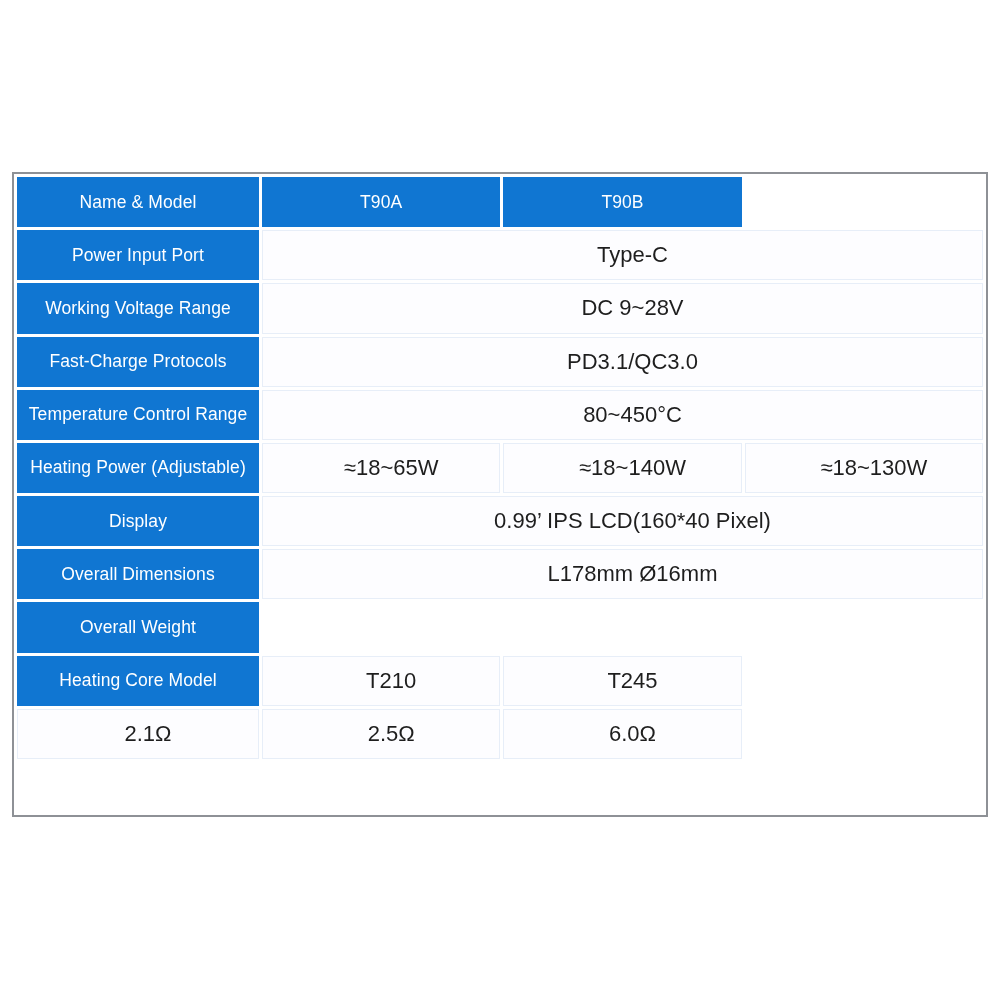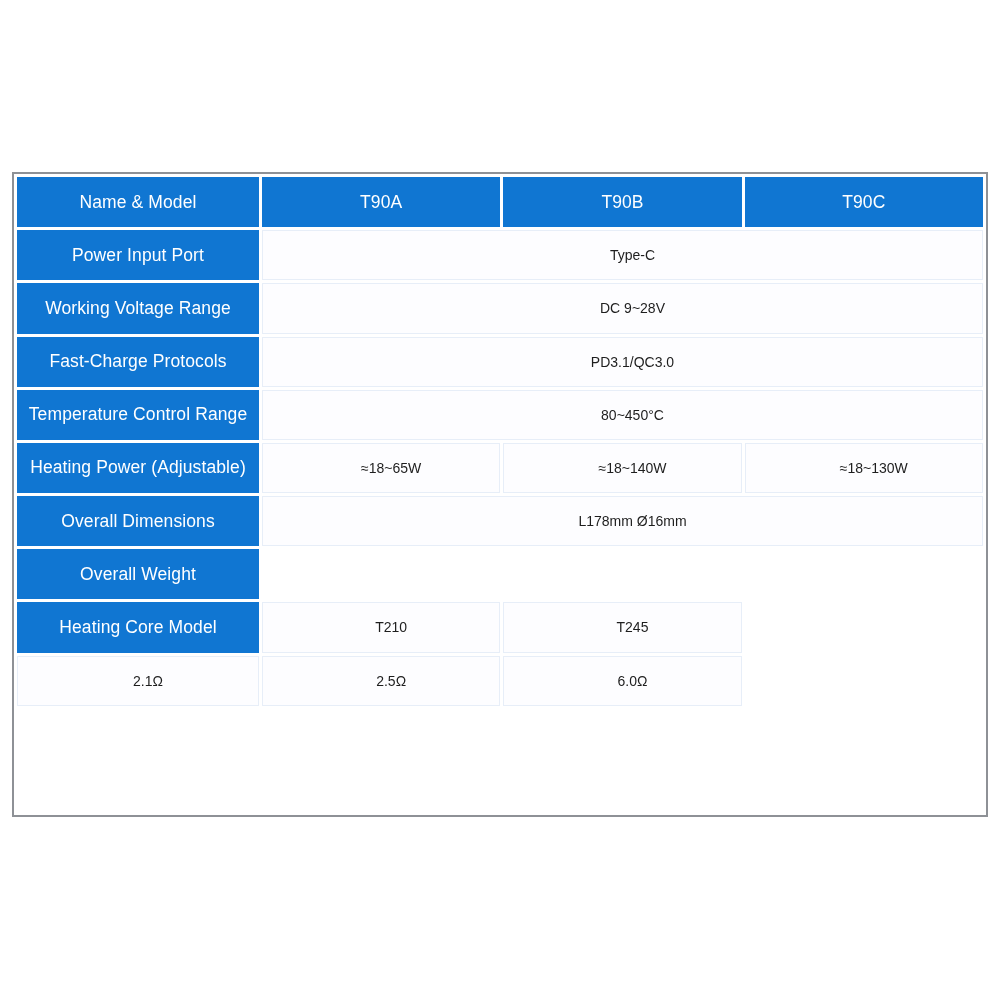--- a/index.html
+++ b/index.html
@@ -49,36 +49,35 @@
     color: #ffffff;
     font-size: 17.5px;
     font-weight: 400;
     letter-spacing: 0.1px;
   }
   .label-cell { white-space: nowrap; }
   .value-cell {
     background: #fdfdff;
     border: 1px solid #e7eef8;
     color: #1e1e1e;
-    font-size: 14px;
+    font-size: 22px;
     padding-left: 20px;
   }
   .span-all { grid-column: 2 / 5; }
 </style>
 </head>
 <body>
 
 <div class="page">
   <div class="spec-table">
 
     <div class="t-row">
       <div class="cell header-cell">Name &amp; Model</div>
       <div class="cell header-cell">T90A</div>
       <div class="cell header-cell">T90B</div>
-      <div class="cell header-cell">T90C</div>
     </div>
 
     <div class="t-row">
       <div class="cell label-cell">Power Input Port</div>
       <div class="cell value-cell span-all">Type-C</div>
     </div>
 
     <div class="t-row">
       <div class="cell label-cell">Working Voltage Range</div>
       <div class="cell value-cell span-all">DC 9~28V</div>
@@ -94,20 +93,24 @@
       <div class="cell value-cell span-all">80~450°C</div>
     </div>
 
     <div class="t-row">
       <div class="cell label-cell">Heating Power (Adjustable)</div>
       <div class="cell value-cell">≈18~65W</div>
       <div class="cell value-cell">≈18~140W</div>
       <div class="cell value-cell">≈18~130W</div>
     </div>
 
+    <div class="t-row">
+      <div class="cell label-cell">Display</div>
+      <div class="cell value-cell span-all">0.99’ IPS LCD(160*40 Pixel)</div>
+    </div>
 
     <div class="t-row">
       <div class="cell label-cell">Overall Dimensions</div>
       <div class="cell value-cell span-all">L178mm Ø16mm</div>
     </div>
 
     <div class="t-row">
       <div class="cell label-cell">Overall Weight</div>
     </div>
 

